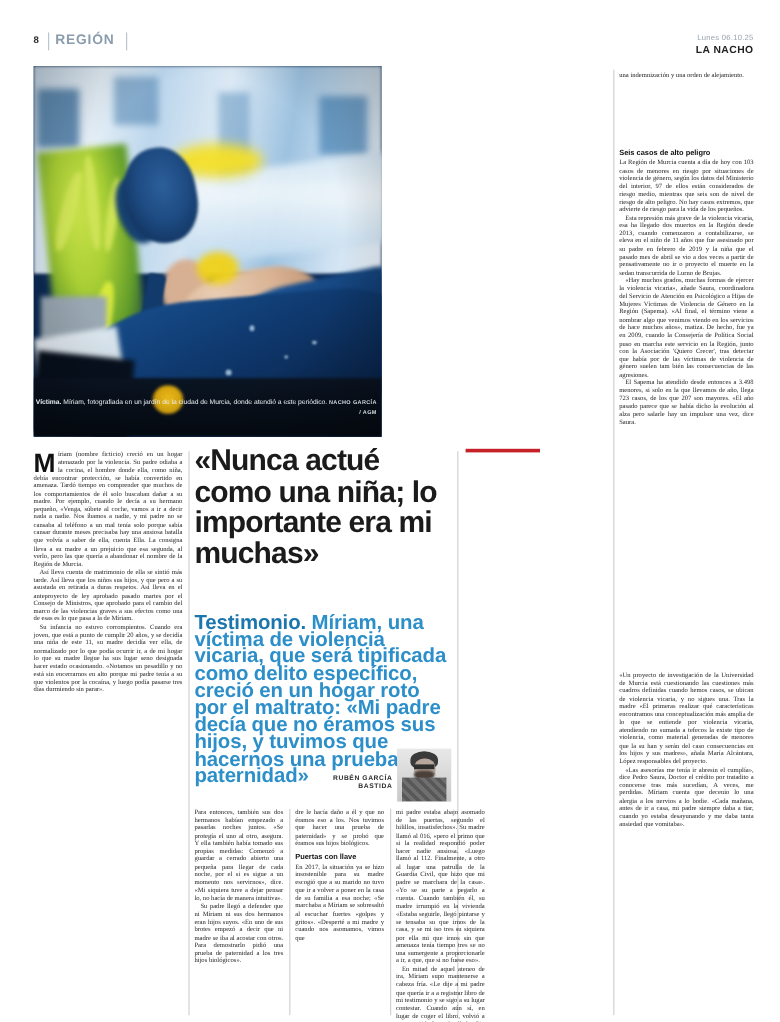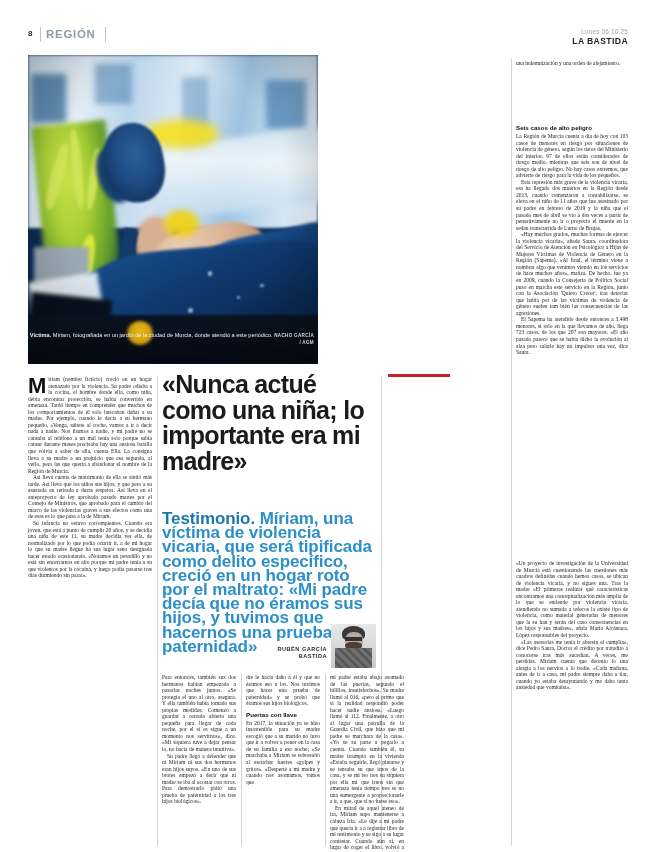--- a/index.html
+++ b/index.html
@@ -117,21 +117,21 @@
 </style>
 </head>
 <body>
 
 <div class="masthead">
   <div class="page-num">8</div>
   <div class="sec-rule-l"></div>
   <div class="section-name">REGIÓN</div>
   <div class="sec-rule-r"></div>
   <div class="mh-date">Lunes 06.10.25</div>
-  <div class="mh-brand">LA BASTIDA</div>
+  <div class="mh-brand">LA NACHO</div>
 </div>
 
 <div class="photo">
   <div class="ph-layer">
     <div class="bg-wall"></div>
     <div class="win1"></div>
     <div class="win2"></div>
     <div class="win3"></div>
     <div class="win4"></div>
     <div class="diagwall"></div>
@@ -160,21 +160,21 @@
     <div class="ylflower"></div>
     <div class="vignette"></div>
   </div>
 </div>
 
 <div class="caption">
   <b>Víctima.</b><span> Míriam, fotografiada en un jardín de la ciudad de Murcia, donde atendió a este periódico.</span>
   <span class="cap-credit">NACHO GARCÍA / AGM</span>
 </div>
 
-<div class="headline">«Nunca actué como una niña; lo importante era mi madre»</div>
+<div class="headline">«Nunca actué como una niña; lo importante era mi muchas»</div>
 
 <div class="sub-deck">
   <span class="lead">Testimonio.</span><span> Míriam, una víctima de violencia vicaria, que será tipificada como delito específico, creció en un hogar roto por el maltrato: «Mi padre decía que no éramos sus hijos, y tuvimos que hacernos una prueba de paternidad»</span>
 </div>
 
 <div class="byline">RUBÉN GARCÍA BASTIDA</div>
 
 <div class="mug">
   <div class="mug-bg"></div>
   <div class="mug-hair"></div>

